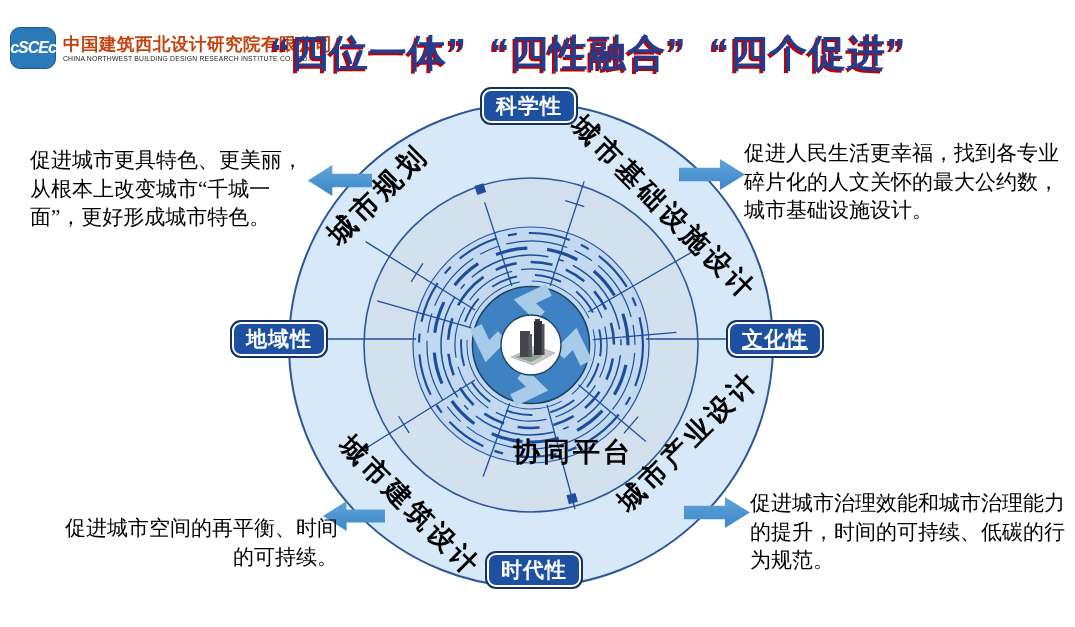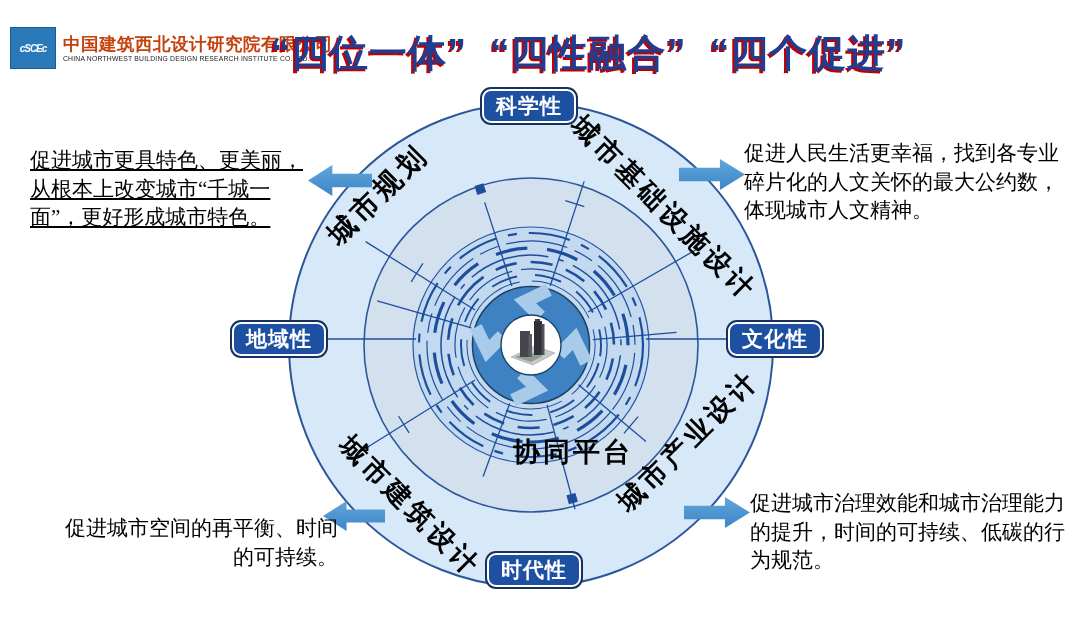--- a/index.html
+++ b/index.html
@@ -1,56 +1,56 @@
 <!DOCTYPE html>
 <html style="--logo_blue: #2a7ab9; --title_blue: #1f3d91; --title_red: #c00000; --badge_blue: #1e50a2; --arrow_blue: #3c86c8; --circle_outer_fill: #d7e9f8; --circle_mid_fill: #d3e0ee; --circle_inner_fill: #c3d9ef; --circuit_blue: #1d4e9e; --wheel_dark: #3e82c4; --wheel_light: #a8cbea;"><head>
 <meta charset="utf-8">
 <style>
   html,body{margin:0;padding:0;}
   body{font-family:"Liberation Sans","DejaVu Sans",sans-serif;background:#888;}
   .slide{position:relative;width:1075px;height:627px;background:#fff;overflow:hidden;margin:0 auto;}
 
   
   .logo{position:absolute;left:10px;top:27px;display:flex;align-items:center;gap:7px;}
-  .logo-icon{width:44px;height:40px;background:var(--logo_blue);border-radius:0;color:#fff;
-    display:flex;align-items:center;justify-content:center;font-weight:bold;font-size:10px;
+  .logo-icon{width:44px;height:40px;background:var(--logo_blue);border-radius:10px;color:#fff;
+    display:flex;align-items:center;justify-content:center;font-weight:bold;font-size:16px;
     font-style:italic;letter-spacing:-1px;border:1px solid #1b5b93;}
   .logo-cn{font-size:17.5px;font-weight:bold;color:#c2410c;letter-spacing:0.5px;line-height:1.15;}
   .logo-en{font-size:6.8px;color:#222;letter-spacing:0.2px;}
   .title{position:absolute;left:265px;top:28px;width:480px;text-align:center;white-space:nowrap;
     font-size:38px;font-weight:bold;color:var(--title_blue);
     text-shadow:-2px 2px 0 var(--title_red);letter-spacing:1px;}
   .title span{margin:0 6px;}
 
   
   .diagram{position:absolute;left:261px;top:75px;width:540px;height:540px;}
 
   
   .badge{position:absolute;background:var(--badge_blue);color:#fff;font-weight:bold;font-size:21px;
     padding:1px 12px;border:2px solid #fff;box-shadow:0 0 0 2px #16325c;border-radius:9px;
     letter-spacing:1px;white-space:nowrap;transform:translate(-50%,-50%);}
   .badge.b-top{left:529px;top:106px;}
-  .badge.b-right{left:775px;top:339px;}
+  .badge.b-right{left:775px;top:339px;text-decoration:underline;}
   .badge.b-left{left:279px;top:339px;}
   .badge.b-bottom{left:534px;top:570px;}
 
   
   .ringlabel{position:absolute;font-weight:bold;color:#000;font-size:27px;white-space:nowrap;
     letter-spacing:4px;transform-origin:center;}
   .rl-tl{left:378px;top:195px;transform:translate(-50%,-50%) rotate(-45deg);font-size:28px;}
   .rl-tr{left:664px;top:208px;transform:translate(-50%,-50%) rotate(45deg);}
   .rl-br{left:688px;top:441px;transform:translate(-50%,-50%) rotate(-45deg);}
   .rl-bl{left:410px;top:506px;transform:translate(-50%,-50%) rotate(45deg);}
   .center-label{position:absolute;left:533px;top:452px;transform:translate(-50%,-50%);
     font-size:27px;font-weight:bold;color:#000;letter-spacing:3px;white-space:nowrap;margin-left:40px;}
 
   
   .note{position:absolute;font-family:"Liberation Serif","DejaVu Serif",serif;color:#000;
     font-size:21px;line-height:1.36;}
-  .n-tl{left:30px;top:146px;width:282px;text-decoration:underline;}
+  .n-tl{left:30px;top:146px;width:282px;}
   .n-tr{left:744px;top:139px;width:322px;}
   .n-bl{left:52px;top:514px;width:286px;text-align:right;}
   .n-br{left:750px;top:489px;width:318px;}
 
   
   .arrow{position:absolute;background:linear-gradient(180deg,#61a6da,var(--arrow_blue));}
   .arrow.left{clip-path:polygon(0 50%,38% 0,38% 28%,100% 28%,100% 72%,38% 72%,38% 100%);}
   .arrow.right{clip-path:polygon(100% 50%,62% 0,62% 28%,0 28%,0 72%,62% 72%,62% 100%);}
   .a-tl{left:308px;top:165px;width:64px;height:31px;}
   .a-tr{left:679px;top:159px;width:66px;height:31px;}
@@ -148,17 +148,17 @@
   <div class="badge b-right">文化性</div>
   <div class="badge b-bottom">时代性</div>
   <div class="badge b-left">地域性</div>
 
   <div class="arrow left a-tl"></div>
   <div class="arrow right a-tr"></div>
   <div class="arrow left a-bl"></div>
   <div class="arrow right a-br"></div>
 
   <div class="note n-tl">促进城市更具特色、更美丽，从根本上改变城市“千城一面”，更好形成城市特色。</div>
-  <div class="note n-tr">促进人民生活更幸福，找到各专业碎片化的人文关怀的最大公约数，体现城市人文精神。</div>
+  <div class="note n-tr">促进人民生活更幸福，找到各专业碎片化的人文关怀的最大公约数，城市基础设施设计。</div>
   <div class="note n-bl">促进城市空间的再平衡、时间的可持续。</div>
   <div class="note n-br">促进城市治理效能和城市治理能力的提升，时间的可持续、低碳的行为规范。</div>
 
 </div>
 
 </body></html>

